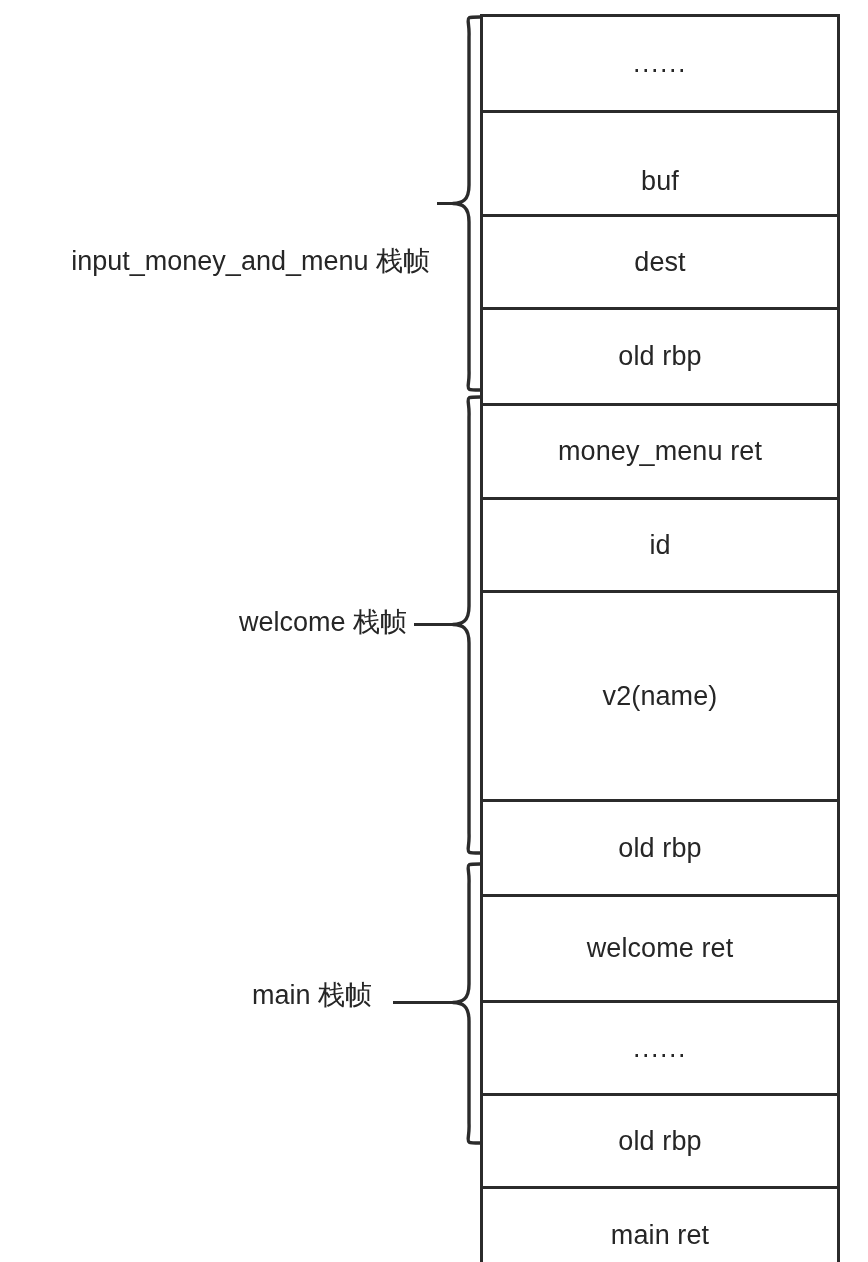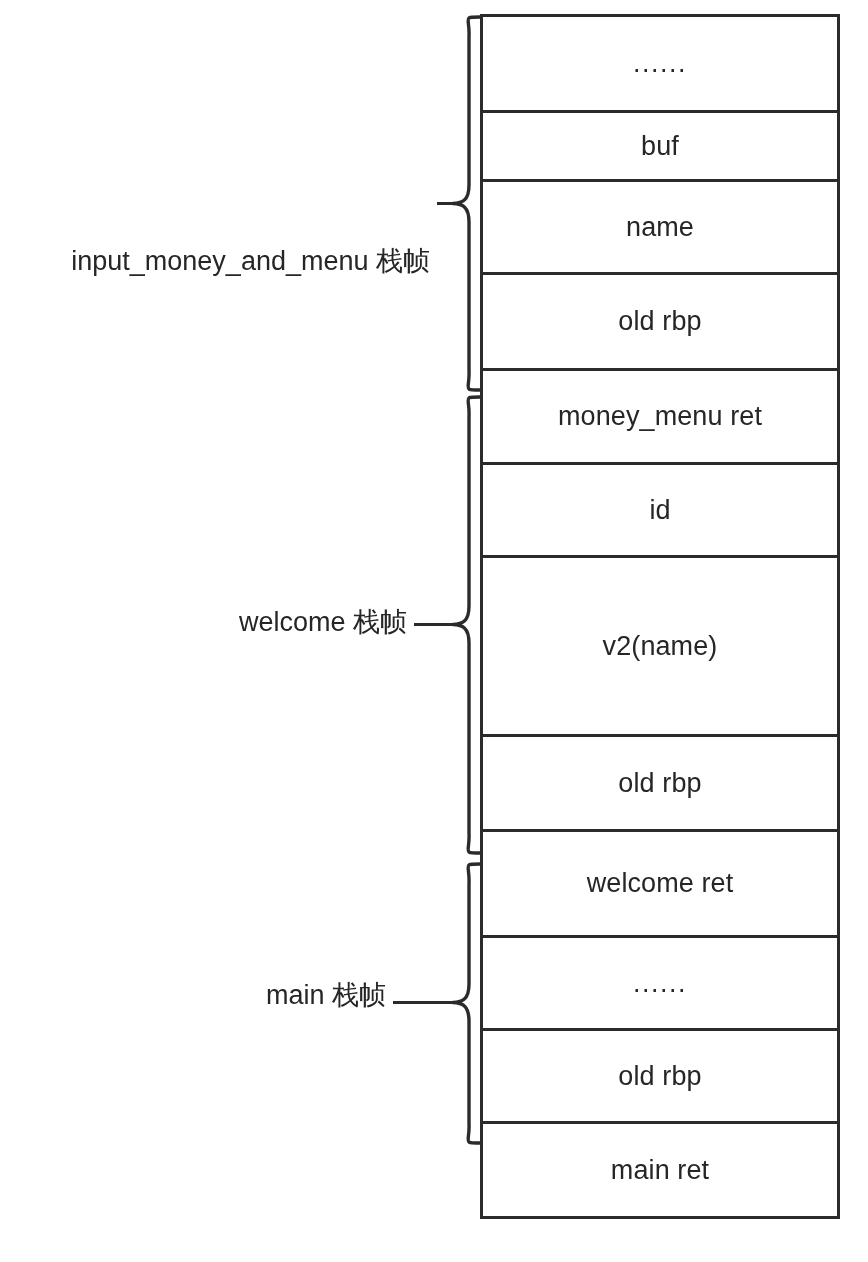--- a/index.html
+++ b/index.html
@@ -115,49 +115,49 @@
   </div>
 
   <div class="brace-tick" style="left:437px; top:202px; width:16px;"></div>
   <div class="brace-tick" style="left:414px; top:623px; width:39px;"></div>
   <div class="brace-tick" style="left:393px; top:1001px; width:60px;"></div>
 
   <div class="frame-label" style="left:30px; top:248px; width:400px;">input_money_and_menu 栈帧</div>
 
   <div class="frame-label" style="left:30px; top:609px; width:377px;">welcome 栈帧</div>
 
-  <div class="frame-label" style="left:30px; top:982px; width:356px;">main 栈帧</div>
+  <div class="frame-label" style="left:16px; top:982px; width:356px;">main 栈帧</div>
 
   <div class="stack-column">
 
     <div class="stack-cell" style="height:96px;">
       <span class="cell-label ellipsis">......</span>
     </div>
 
-    <div class="stack-cell" style="height:69px;">
+    <div class="stack-cell" style="height:69px;margin-top:35px;">
       <span class="cell-label">buf</span>
     </div>
 
     <div class="stack-cell" style="height:93px;">
-      <span class="cell-label">name</span>
+      <span class="cell-label">dest</span>
     </div>
 
     <div class="stack-cell" style="height:96px;">
       <span class="cell-label">old rbp</span>
     </div>
 
     <div class="stack-cell" style="height:94px;">
       <span class="cell-label">money_menu ret</span>
     </div>
 
     <div class="stack-cell" style="height:93px;align-items:center;">
       <span class="cell-label">id</span>
     </div>
 
-    <div class="stack-cell" style="height:179px;">
+    <div class="stack-cell" style="height:209px;">
       <span class="cell-label">v2(name)</span>
     </div>
 
     <div class="stack-cell" style="height:95px;">
       <span class="cell-label">old rbp</span>
     </div>
 
     <div class="stack-cell" style="height:106px;">
       <span class="cell-label">welcome ret</span>
     </div>

